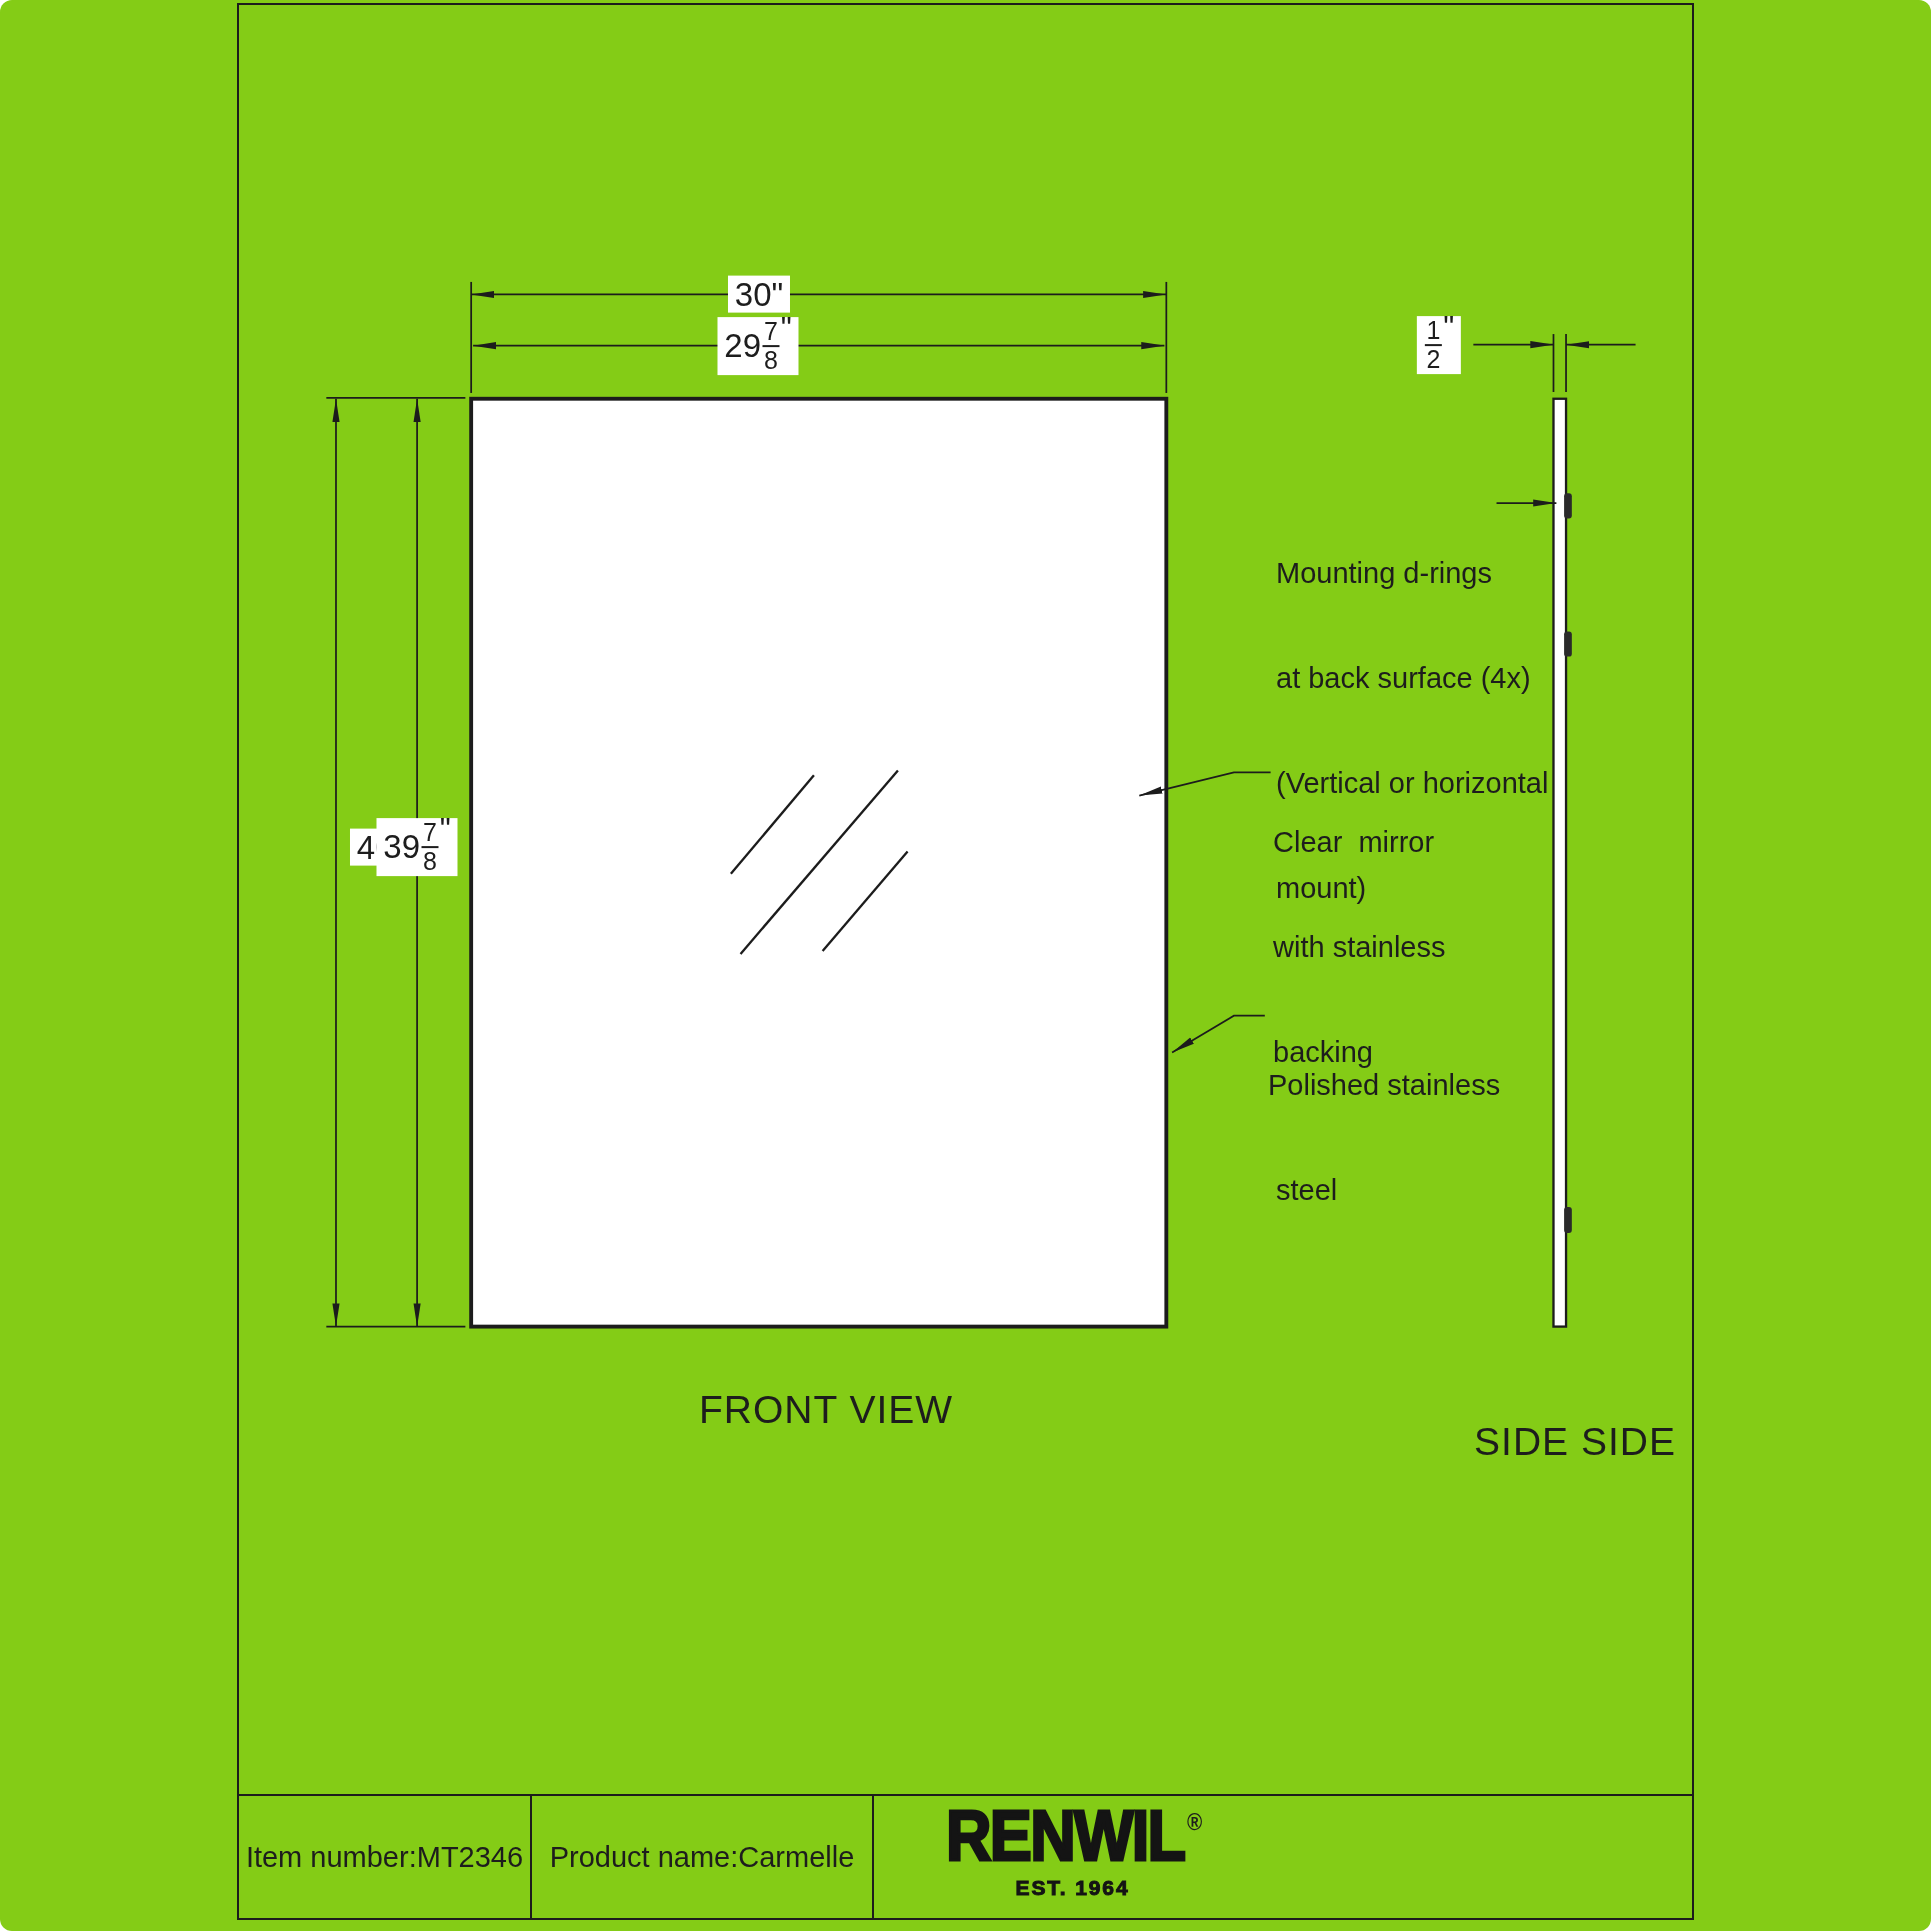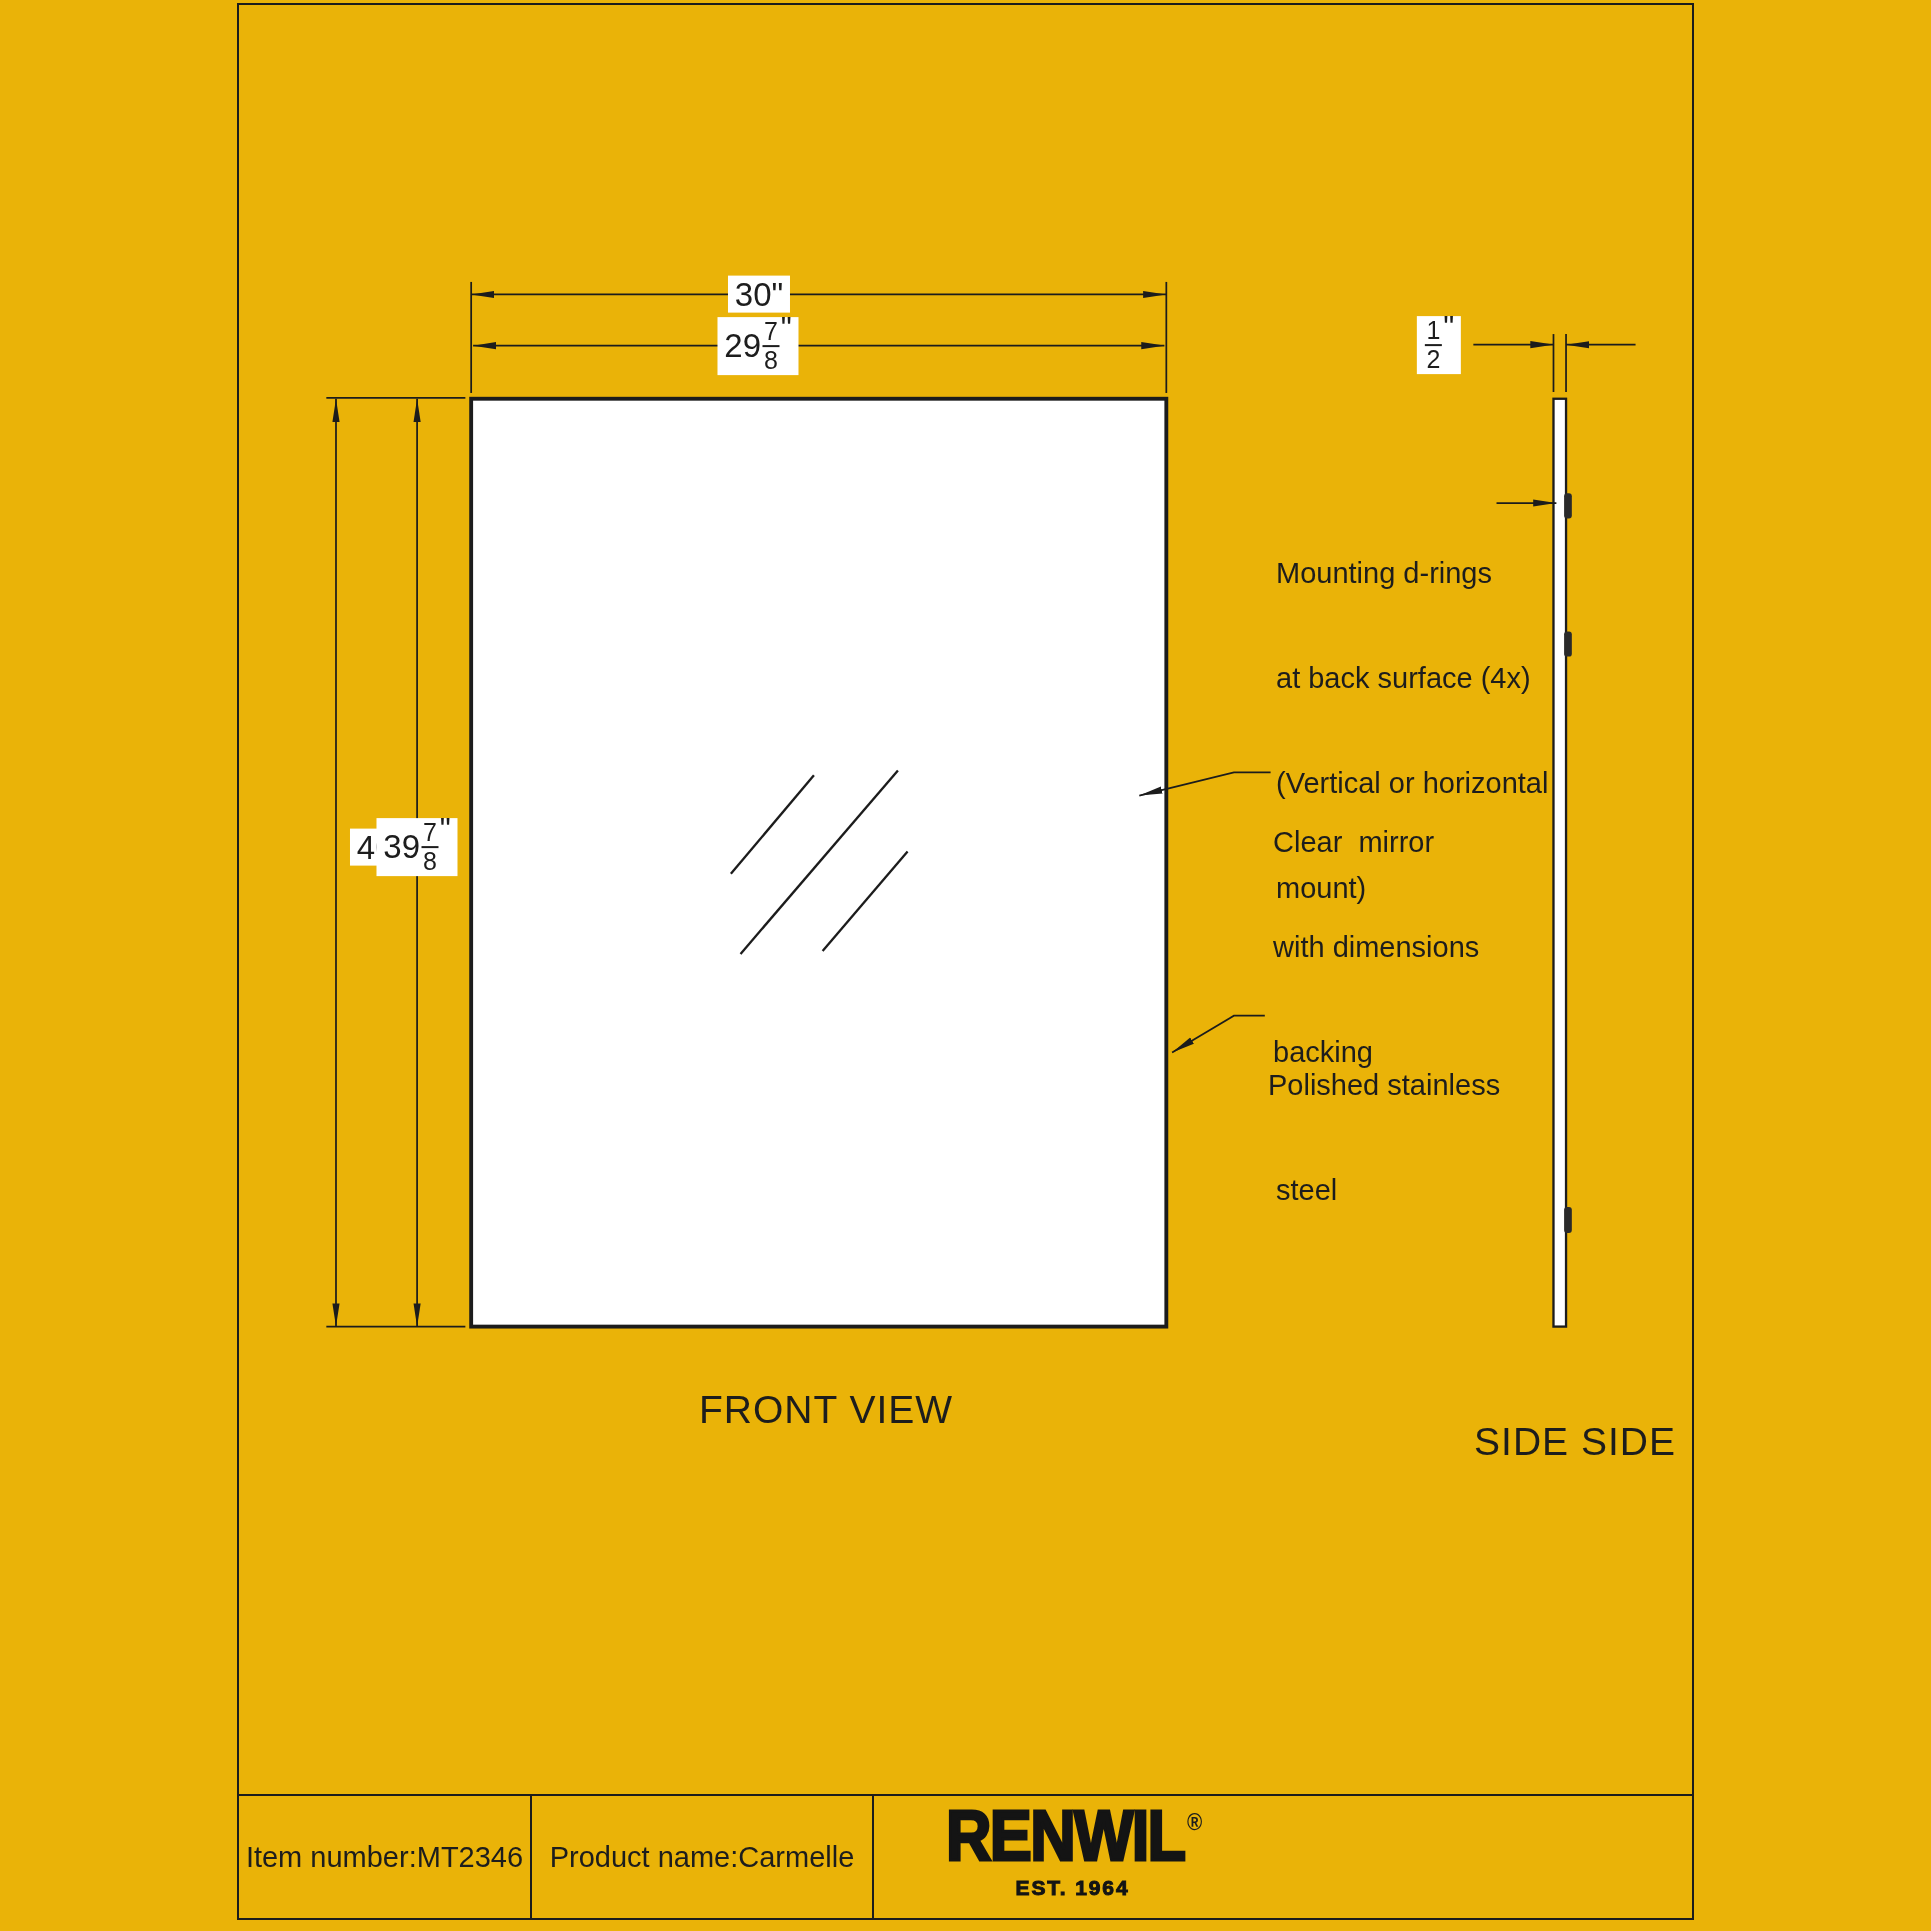--- a/index.html
+++ b/index.html
@@ -1,18 +1,18 @@
 <!DOCTYPE html>
 <html><head>
 <meta charset="utf-8">
 <style>
   html,body{margin:0;padding:0;background:#fff;}
   .canvas{
-    position:relative;width:1931px;height:1931px;background:#eab308;
-    font-family:"Liberation Sans", sans-serif;color:#1d1d1d;overflow:hidden;
+    position:relative;width:1931px;height:1931px;background:#84cc16;
+    font-family:"Liberation Sans", sans-serif;color:#1d1d1d;overflow:hidden;border-radius:12px;
   }
   .page-frame{
     position:absolute;left:237px;top:2.9px;width:1457px;height:1917px;
     border:2.9px solid #1c1c1c;box-sizing:border-box;
   }
   svg.draw{position:absolute;left:0;top:0;width:1931px;height:1931px;}
 
   
   .dim-label{
     position:absolute;transform:translate(-50%,-50%);
@@ -153,21 +153,21 @@
 
   <div class="note" style="left:1276px;top:486px;">
     <div>Mounting d-rings</div>
     <div>at back surface (4x)</div>
     <div>(Vertical or horizontal</div>
     <div>mount)</div>
   </div>
 
   <div class="note" style="left:1273px;top:755px;">
     <div>Clear  mirror</div>
-    <div>with dimensions</div>
+    <div>with stainless</div>
     <div>backing</div>
   </div>
 
   <div class="note" style="left:1268px;top:998px;">
     <div>Polished stainless</div>
     <div> steel</div>
   </div>
 
   <div class="view-title" style="left:826px;top:1410px;text-align:right;">FRONT VIEW</div>
   <div class="view-title" style="left:1575px;top:1442px;">SIDE SIDE</div>

